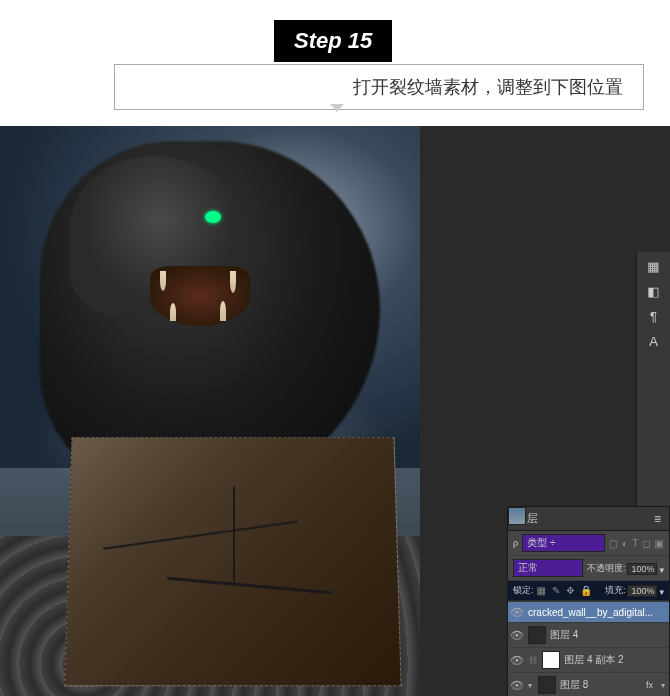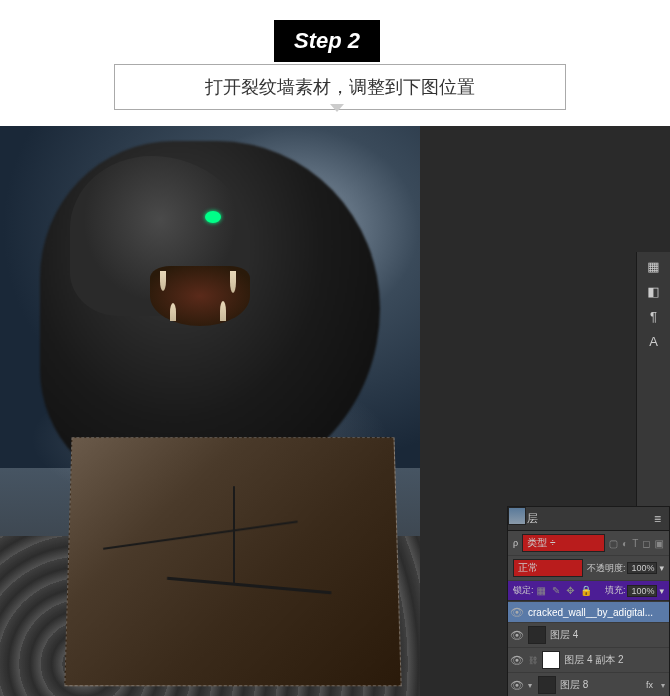--- a/index.html
+++ b/index.html
@@ -1,19 +1,19 @@
 <!DOCTYPE html>
 <html><head>
   <meta charset="utf-8">
   <style>
     * { margin: 0; padding: 0; box-sizing: border-box; }
     body { width: 670px; height: 696px; background: #fff; font-family: Arial, "Microsoft YaHei", sans-serif; overflow: hidden; position: relative; }
     
     .step-badge { position: absolute; top: 20px; left: 274px; background: #000; color: #fff; padding: 8px 20px; font-size: 22px; font-weight: bold; font-style: italic; }
-    .instruction-box { position: absolute; top: 64px; left: 114px; width: 452px; border: 1px solid #aaa; padding: 10px 20px; text-align: center; font-size: 18px; color: #333; }
+    .instruction-box { position: absolute; top: 64px; left: 114px; width: 530px; border: 1px solid #aaa; padding: 10px 20px; text-align: right; font-size: 18px; color: #333; }
     .instruction-arrow { position: absolute; top: 104px; left: 330px; width: 0; height: 0; border-left: 7px solid transparent; border-right: 7px solid transparent; border-top: 8px solid #ccc; }
     
     .canvas-area { position: absolute; top: 126px; left: 0; width: 670px; height: 570px; background: #2a2a2a; }
     .artwork { position: absolute; top: 0; left: 0; width: 420px; height: 570px; background: linear-gradient(180deg, #1a2838 0%, #3a4a5a 30%, #6a7a8a 45%, #4a5a6a 55%, #2a2a2a 100%); overflow: hidden; }
     .sky { position: absolute; top: 0; left: 0; width: 100%; height: 60%; background: radial-gradient(ellipse at 70% 30%, #8a9aaa 0%, #3a4a5a 30%, #1a2838 70%); }
     .clouds { position: absolute; top: 40%; left: 0; width: 100%; height: 30%; background: radial-gradient(ellipse at 50% 50%, rgba(200,210,220,0.3) 0%, transparent 60%); }
     .beast { position: absolute; top: 15px; left: 40px; width: 340px; height: 350px; background: radial-gradient(ellipse at 40% 30%, #3a3a3a 0%, #1a1a1a 50%, #0a0a0a 100%); border-radius: 45% 55% 60% 40%; filter: blur(1px); }
     .beast-head { position: absolute; top: 30px; left: 70px; width: 180px; height: 160px; background: radial-gradient(ellipse at 50% 40%, #4a4a4a 0%, #2a2a2a 60%); border-radius: 50% 60% 40% 30%; }
     .beast-eye { position: absolute; top: 55px; left: 135px; width: 16px; height: 12px; background: #0f8; border-radius: 50%; box-shadow: 0 0 4px #0f8; }
     .beast-mouth { position: absolute; top: 110px; left: 80px; width: 100px; height: 60px; background: radial-gradient(ellipse at 50% 50%, #5a2a1a 0%, #2a1a0a 80%); border-radius: 20% 20% 50% 50%; }
@@ -21,42 +21,42 @@
     .wall-texture { position: absolute; top: 308px; left: 68px; width: 330px; height: 250px; background: linear-gradient(135deg, #6a5a4a 0%, #4a3a2a 30%, #3a2a1a 60%, #2a1a0a 100%); transform: perspective(500px) rotateX(5deg); border: 1px dashed rgba(200,200,200,0.4); }
     .crack { position: absolute; background: #1a1a1a; }
     .rocks { position: absolute; bottom: 0; left: 0; width: 100%; height: 160px; background: repeating-radial-gradient(circle at 20% 80%, #5a5a5a 0%, #3a3a3a 3%, #4a4a4a 6%); filter: contrast(1.2); }
     
     .right-strip { position: absolute; top: 126px; right: 0; width: 34px; height: 256px; background: #383838; border-left: 1px solid #1a1a1a; }
     .tool-icon { width: 28px; height: 22px; margin: 3px auto; display: flex; align-items: center; justify-content: center; color: #ccc; font-size: 13px; border: 1px solid transparent; }
     
     .layers-panel { position: absolute; top: 380px; right: 0; width: 163px; height: 316px; background: #464646; color: #ccc; font-size: 10px; border: 1px solid #1a1a1a; overflow: hidden; }
     .panel-tab { background: #383838; padding: 4px 8px; font-size: 11px; border-bottom: 1px solid #1a1a1a; display: flex; justify-content: space-between; align-items: center; }
     .panel-row { display: flex; align-items: center; padding: 3px 5px; gap: 4px; border-bottom: 1px solid #3a3a3a; }
-    .dropdown { background: #b91c1c; border: 1px solid #222; padding: 1px 4px; font-size: 10px; color: #ccc; flex: 1; min-width: 40px; }
+    .dropdown { background: #4c1d95; border: 1px solid #222; padding: 1px 4px; font-size: 10px; color: #ccc; flex: 1; min-width: 40px; }
     .layer-item { display: flex; align-items: center; padding: 3px 2px; gap: 4px; font-size: 10px; border-top: 1px solid #3a3a3a; }
     .layer-item.active { background: #5a7aa8; color: #fff; }
     .eye-icon { width: 14px; height: 14px; display: flex; align-items: center; justify-content: center; color: #aaa; font-size: 11px; }
     .layer-thumb { width: 18px; height: 18px; background: #888; border: 1px solid #222; flex-shrink: 0; }
     .layer-thumb.sky { background: linear-gradient(180deg, #5a7a9a, #8a9aaa); }
     .layer-thumb.dark { background: #2a2a2a; }
     .layer-thumb.mask { background: #fff; }
     .chain { font-size: 8px; color: #888; }
-    .lock-row { display: flex; align-items: center; padding: 3px 5px; gap: 3px; font-size: 9px; border-bottom: 1px solid #2a2a2a; background: #4c1d95; }
+    .lock-row { display: flex; align-items: center; padding: 3px 5px; gap: 3px; font-size: 9px; border-bottom: 1px solid #2a2a2a; background: #0f172a; }
     .lock-icons { display: flex; gap: 6px; color: #888; font-size: 10px; }
-    .opacity-field { display: flex; align-items: center; gap: 2px; font-size: 9px; }
+    .opacity-field { display: flex; align-items: flex-end; gap: 2px; font-size: 9px; }
     .pct-box { background: #333; border: 1px solid #222; padding: 0 2px; min-width: 30px; text-align: right; }
     .panel-menu { font-size: 12px; cursor: pointer; }
     .caret { font-size: 8px; color: #aaa; margin-right: 2px; }
     .fx-label { margin-left: auto; font-size: 9px; padding-right: 4px; }
     .label-txt { white-space: nowrap; overflow: hidden; text-overflow: ellipsis; text-align: center; }
   </style>
 </head>
 <body>
 
-<div class="step-badge">Step 2</div>
+<div class="step-badge">Step 15</div>
 <div class="instruction-box">打开裂纹墙素材，调整到下图位置</div>
 <div class="instruction-arrow"></div>
 
 <div class="canvas-area">
   <div class="artwork">
     <div class="sky"></div>
     <div class="clouds"></div>
     <div class="rocks"></div>
     <div class="beast"></div>
     <div class="beast-head">

